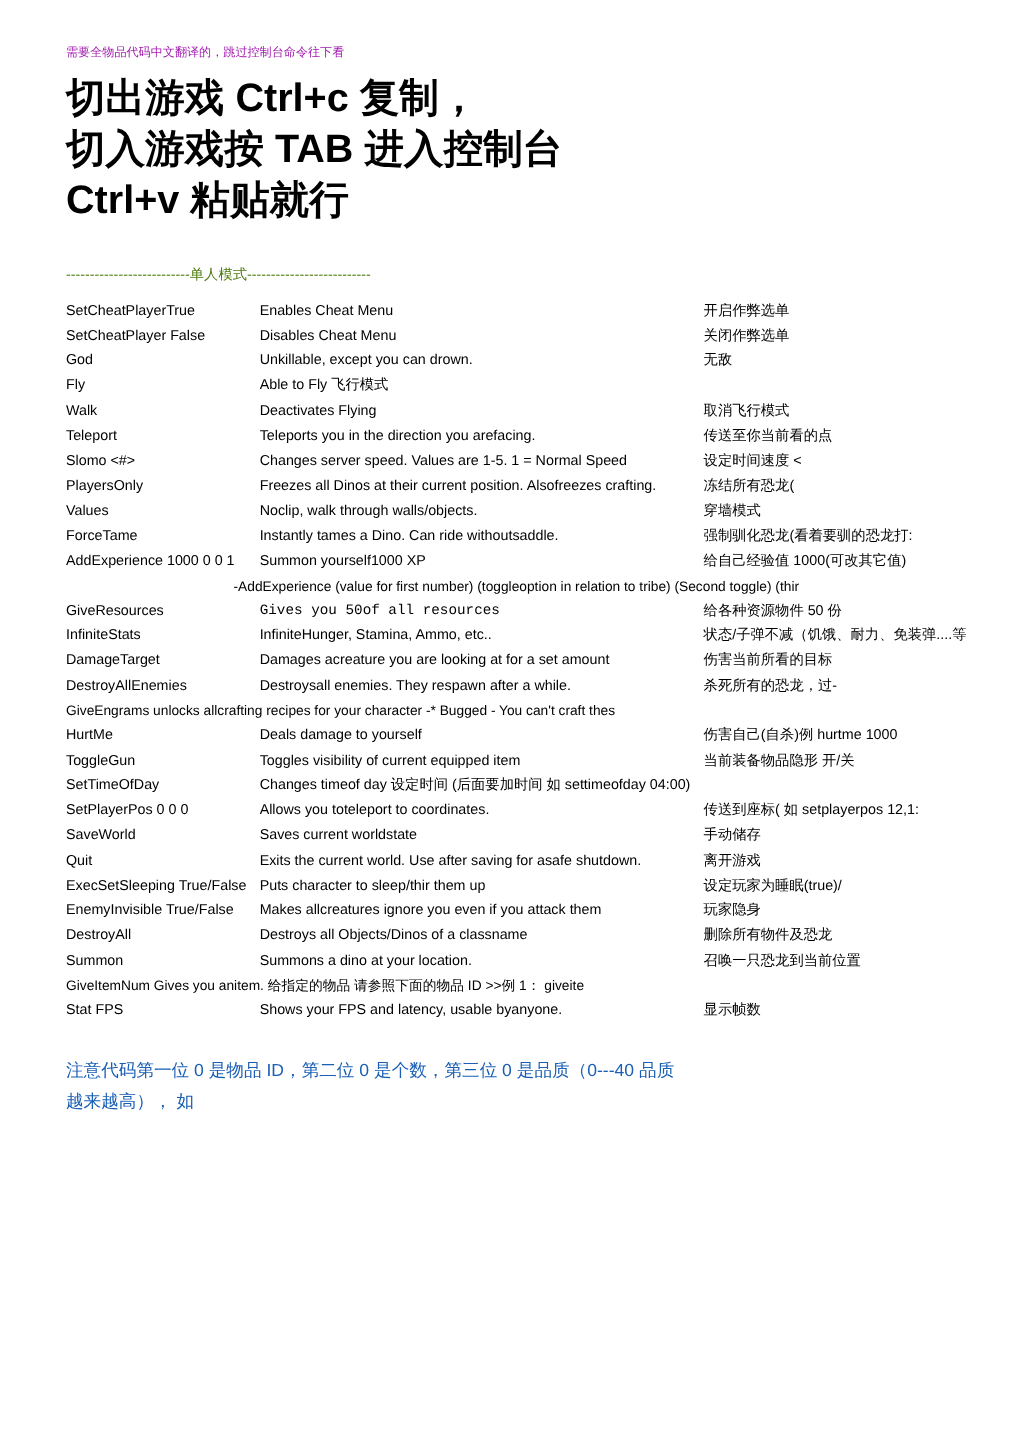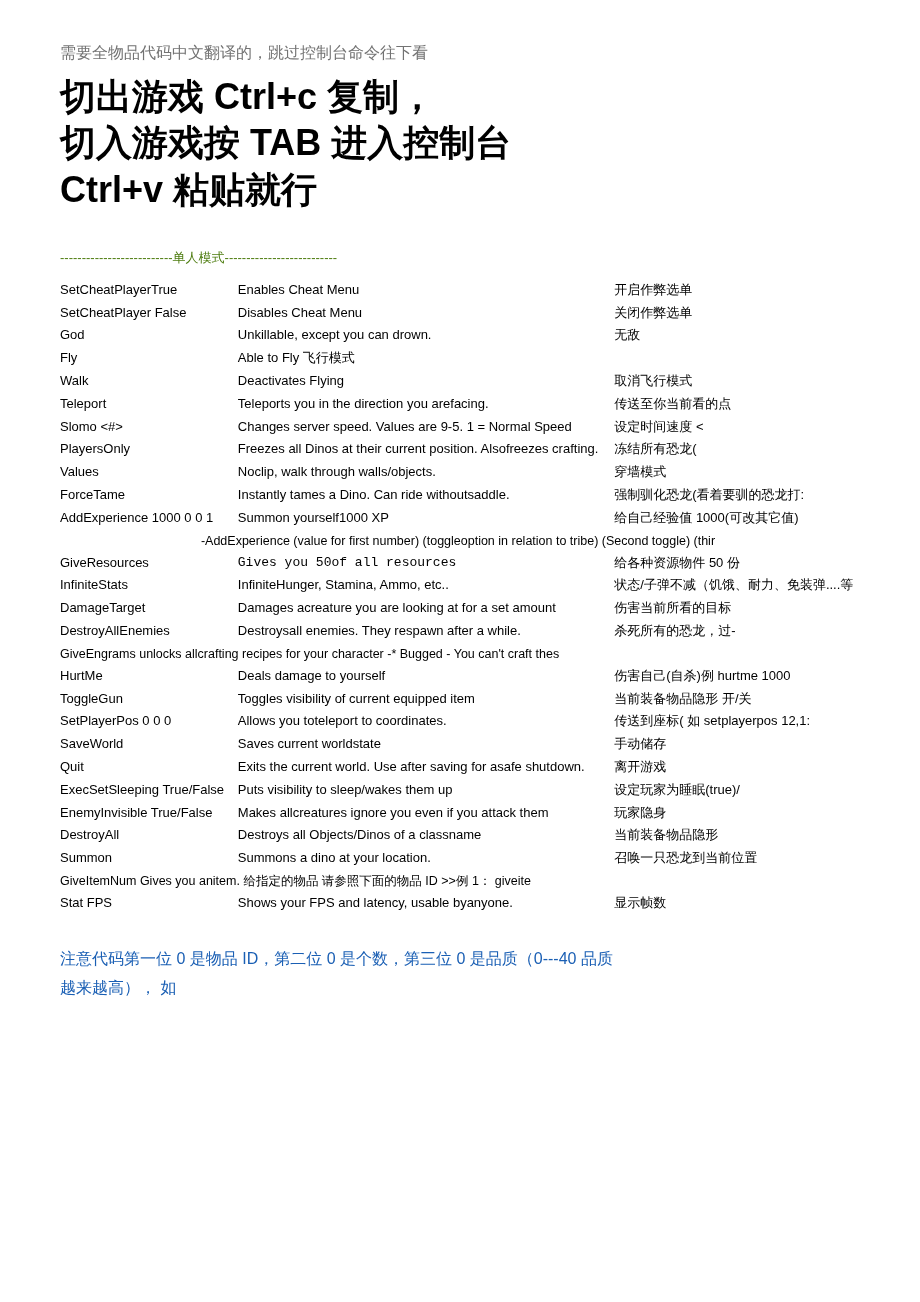--- a/index.html
+++ b/index.html
@@ -7,22 +7,22 @@
       background: #ffffff;
       font-family: "SimSun", "宋体", "Microsoft YaHei", sans-serif;
       font-size: 13px;
       color: #000000;
       width: 920px;
       min-height: 1302px;
       padding: 40px 60px 40px 60px;
       line-height: 1.6;
     }
     .intro-small {
-      font-size: 16px;
-      color: #737373;
+      font-size: 11px;
+      color: #a21caf;
       margin-bottom: 8px;
     }
     .big-title {
       font-size: 36px;
       font-weight: bold;
       line-height: 1.3;
       margin-bottom: 6px;
       color: #000;
     }
     .big-title-line {
@@ -105,21 +105,21 @@
         <td style="padding-left: 8px;">Deactivates Flying</td>
         <td style="padding-left: 8px;">取消飞行模式</td>
       </tr>
       <tr>
         <td style="min-width: 160px;">Teleport</td>
         <td style="padding-left: 8px;">Teleports you in the direction you arefacing.</td>
         <td style="padding-left: 8px;">传送至你当前看的点</td>
       </tr>
       <tr>
         <td style="min-width: 160px;">Slomo &lt;#&gt;</td>
-        <td style="padding-left: 8px;">Changes server speed. Values are 9-5. 1 = Normal Speed</td>
+        <td style="padding-left: 8px;">Changes server speed. Values are 1-5. 1 = Normal Speed</td>
         <td style="padding-left: 8px;">设定时间速度 &lt;</td>
       </tr>
       <tr>
         <td style="min-width: 160px;">PlayersOnly</td>
         <td style="padding-left: 8px;">Freezes all Dinos at their current position. Alsofreezes crafting.</td>
         <td style="padding-left: 8px;">冻结所有恐龙(</td>
       </tr>
       <tr>
         <td style="min-width: 160px;">Values</td>
         <td style="padding-left: 8px;">Noclip, walk through walls/objects.</td>
@@ -165,48 +165,53 @@
         <td style="min-width: 160px;">HurtMe</td>
         <td style="padding-left: 8px;">Deals damage to yourself</td>
         <td style="padding-left: 8px;">伤害自己(自杀)例 hurtme 1000</td>
       </tr>
       <tr>
         <td style="min-width: 160px;">ToggleGun</td>
         <td style="padding-left: 8px;">Toggles visibility of current equipped item</td>
         <td style="padding-left: 8px;">当前装备物品隐形 开/关</td>
       </tr>
       <tr>
+        <td style="min-width: 160px;">SetTimeOfDay</td>
+        <td style="padding-left: 8px;">Changes timeof day 设定时间 (后面要加时间 如 settimeofday 04:00)</td>
+        <td style="padding-left: 8px;"></td>
+      </tr>
+      <tr>
         <td style="min-width: 160px;">SetPlayerPos 0 0 0</td>
         <td style="padding-left: 8px;">Allows you toteleport to coordinates.</td>
         <td style="padding-left: 8px;">传送到座标( 如 setplayerpos 12,1:</td>
       </tr>
       <tr>
         <td style="min-width: 160px; margin-left: 48px;">SaveWorld</td>
         <td style="padding-left: 8px;">Saves current worldstate</td>
         <td style="padding-left: 8px;">手动储存</td>
       </tr>
       <tr>
         <td style="min-width: 160px;">Quit</td>
         <td style="padding-left: 8px;">Exits the current world. Use after saving for asafe shutdown.</td>
         <td style="padding-left: 8px;">离开游戏</td>
       </tr>
       <tr>
         <td style="min-width: 160px;">ExecSetSleeping True/False</td>
-        <td style="padding-left: 8px;">Puts visibility to sleep/wakes them up</td>
+        <td style="padding-left: 8px;">Puts character to sleep/thir them up</td>
         <td style="padding-left: 8px;">设定玩家为睡眠(true)/</td>
       </tr>
       <tr>
         <td style="min-width: 160px;">EnemyInvisible True/False</td>
         <td style="padding-left: 8px;">Makes allcreatures ignore you even if you attack them</td>
         <td style="padding-left: 8px;">玩家隐身</td>
       </tr>
       <tr>
         <td style="min-width: 160px;">DestroyAll</td>
         <td style="padding-left: 8px;">Destroys all Objects/Dinos of a classname</td>
-        <td style="padding-left: 8px;">当前装备物品隐形</td>
+        <td style="padding-left: 8px;">删除所有物件及恐龙</td>
       </tr>
       <tr>
         <td style="min-width: 160px;">Summon</td>
         <td style="padding-left: 8px;">Summons a dino at your location.</td>
         <td style="padding-left: 8px;">召唤一只恐龙到当前位置</td>
       </tr>
       <tr>
         <td colspan="3" style="white-space: nowrap; overflow: hidden; font-size: 12.5px;">GiveItemNum    Gives you anitem.    给指定的物品    请参照下面的物品 ID    &gt;&gt;例 1：    giveite</td>
       </tr>
       <tr>

